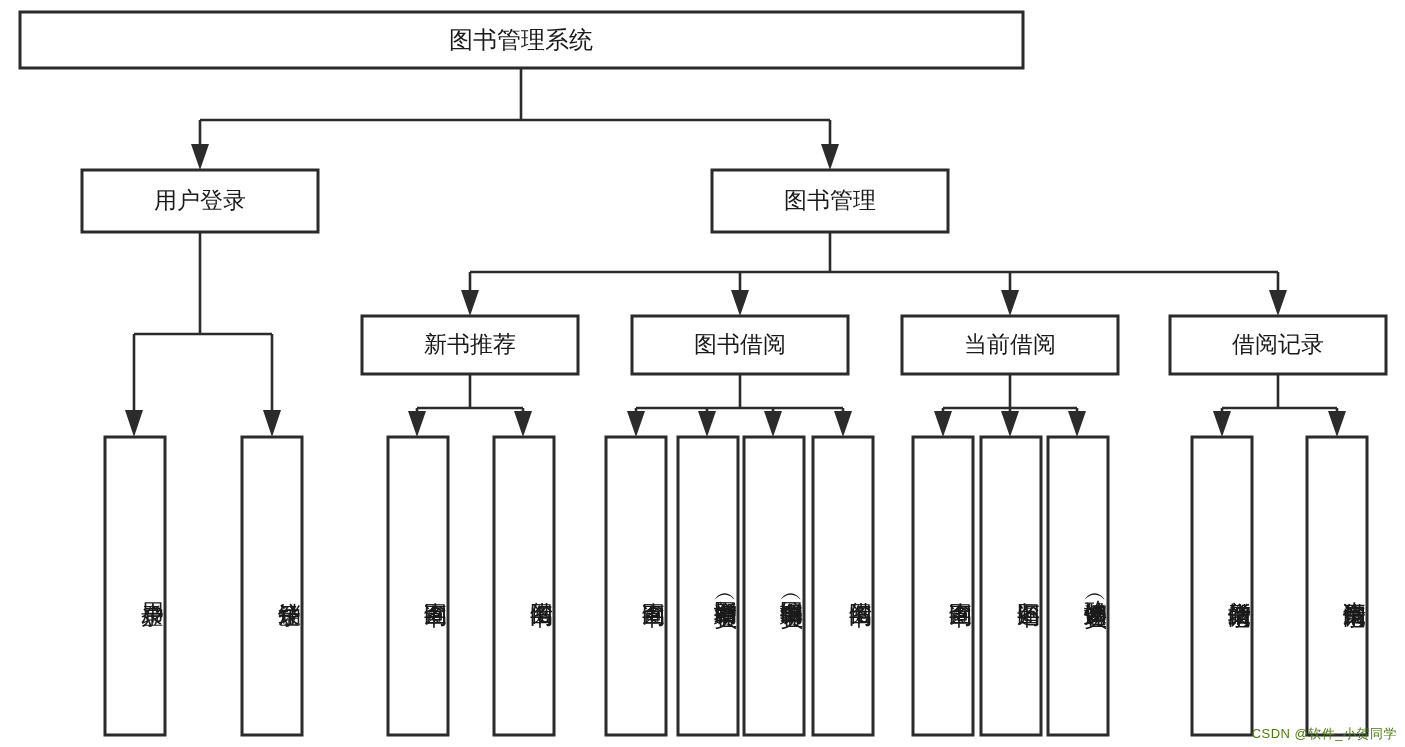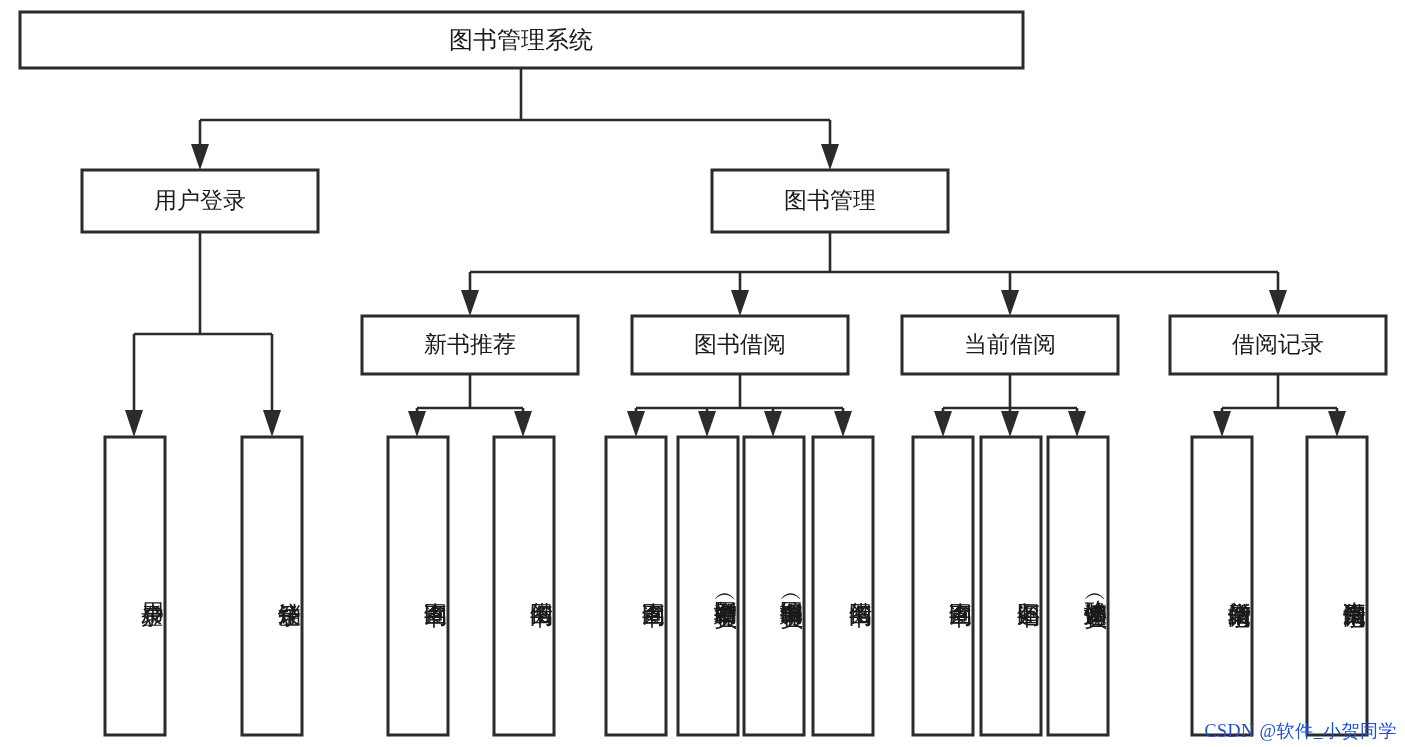--- a/index.html
+++ b/index.html
@@ -65,23 +65,23 @@
     color: #1a1a1a;
     letter-spacing: 1px;
     text-align: center;
     white-space: nowrap;
     pointer-events: none;
   }
   #watermark {
     position: absolute;
     right: 8px;
     bottom: 4px;
-    font-family: Liberation Serif, serif;
-    font-size: 18px;
-    color: #1d4ed8;
+    font-family: Liberation Sans, sans-serif;
+    font-size: 13px;
+    color: #4d7c0f;
     letter-spacing: 0.5px;
     white-space: nowrap;
   }
 </style>
 </head>
 <body>
 
 <div id="diagram-root">
 
   <svg class="flow" viewBox="0 0 1405 747" xmlns="http://www.w3.org/2000/svg">

